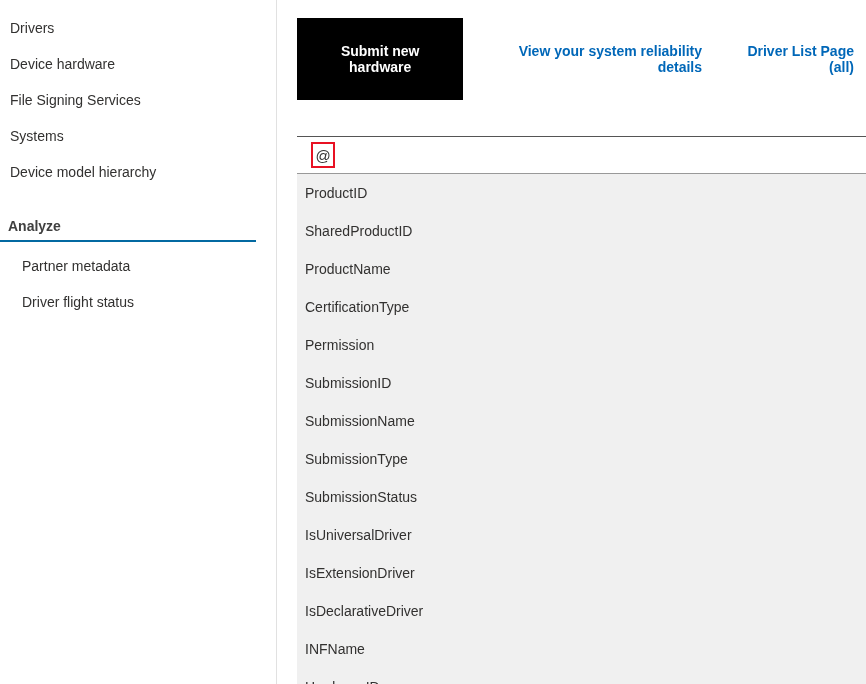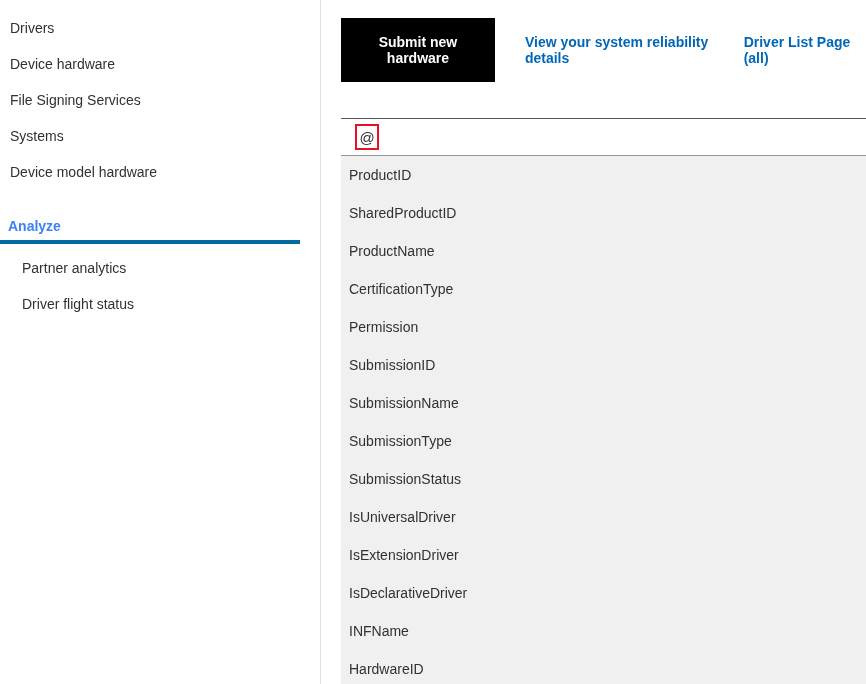--- a/index.html
+++ b/index.html
@@ -7,72 +7,73 @@
       font-family: "Segoe UI", -apple-system, sans-serif;
       font-size: 14px;
       color: #323130;
       background: #fff;
       width: 866px;
       height: 684px;
       display: flex;
       overflow: hidden;
     }
     .sidebar {
-      width: 321px;
+      width: 277px;
       padding: 10px 0;
       border-right: 1px solid #e1e1e1;
       flex-shrink: 0;
     }
     .nav-item {
       padding: 10px 10px 10px 10px;
       cursor: pointer;
       color: #323130;
     }
     .nav-subitem {
       padding: 10px 10px 10px 22px;
       cursor: pointer;
       color: #323130;
     }
     .section-header {
       padding: 10px 10px 6px 8px;
       font-weight: 600;
-      color: #3b82f6;
+      color: #404040;
       margin-top: 18px;
-      border-bottom: 4px solid #0369a1;
+      border-bottom: 2px solid #0369a1;
       margin-left: 0px;
       margin-right: 20px;
       margin-bottom: 6px;
     }
     .main {
       flex: 1;
       padding: 18px 0 0 20px;
       display: flex;
       flex-direction: column;
     }
     .top-actions {
       display: flex;
       align-items: center;
       gap: 30px;
       margin-bottom: 36px;
     }
     .btn-primary {
       background: #000;
       color: #fff;
       border: none;
-      padding: 16px 18px;
+      padding: 25px 18px;
       font-size: 14px;
       font-weight: 600;
       cursor: pointer;
       font-family: inherit;
     }
     .link-blue {
       color: #0067b8;
       cursor: pointer;
       font-size: 14px;
       font-weight: 600;
+      text-align: right;
     }
     .link-blue.right {
       margin-left: auto;
       margin-right: 12px;
     }
     .search-wrap {
       border-top: 1px solid #555;
       border-bottom: 1px solid #999;
       position: relative;
     }
@@ -111,25 +112,25 @@
     }
   </style>
 </head>
 <body>
 
 <div class="sidebar">
   <div class="nav-item">Drivers</div>
   <div class="nav-item">Device hardware</div>
   <div class="nav-item">File Signing Services</div>
   <div class="nav-item">Systems</div>
-  <div class="nav-item">Device model hardware</div>
+  <div class="nav-item">Device model hierarchy</div>
 
   <div class="section-header">Analyze</div>
 
-  <div class="nav-subitem">Partner analytics</div>
+  <div class="nav-subitem">Partner metadata</div>
   <div class="nav-subitem">Driver flight status</div>
 </div>
 
 <div class="main">
   <div class="top-actions">
     <button class="btn-primary">Submit new hardware</button>
     <span class="link-blue">View your system reliability details</span>
     <span class="link-blue right">Driver List Page (all)</span>
   </div>
 

